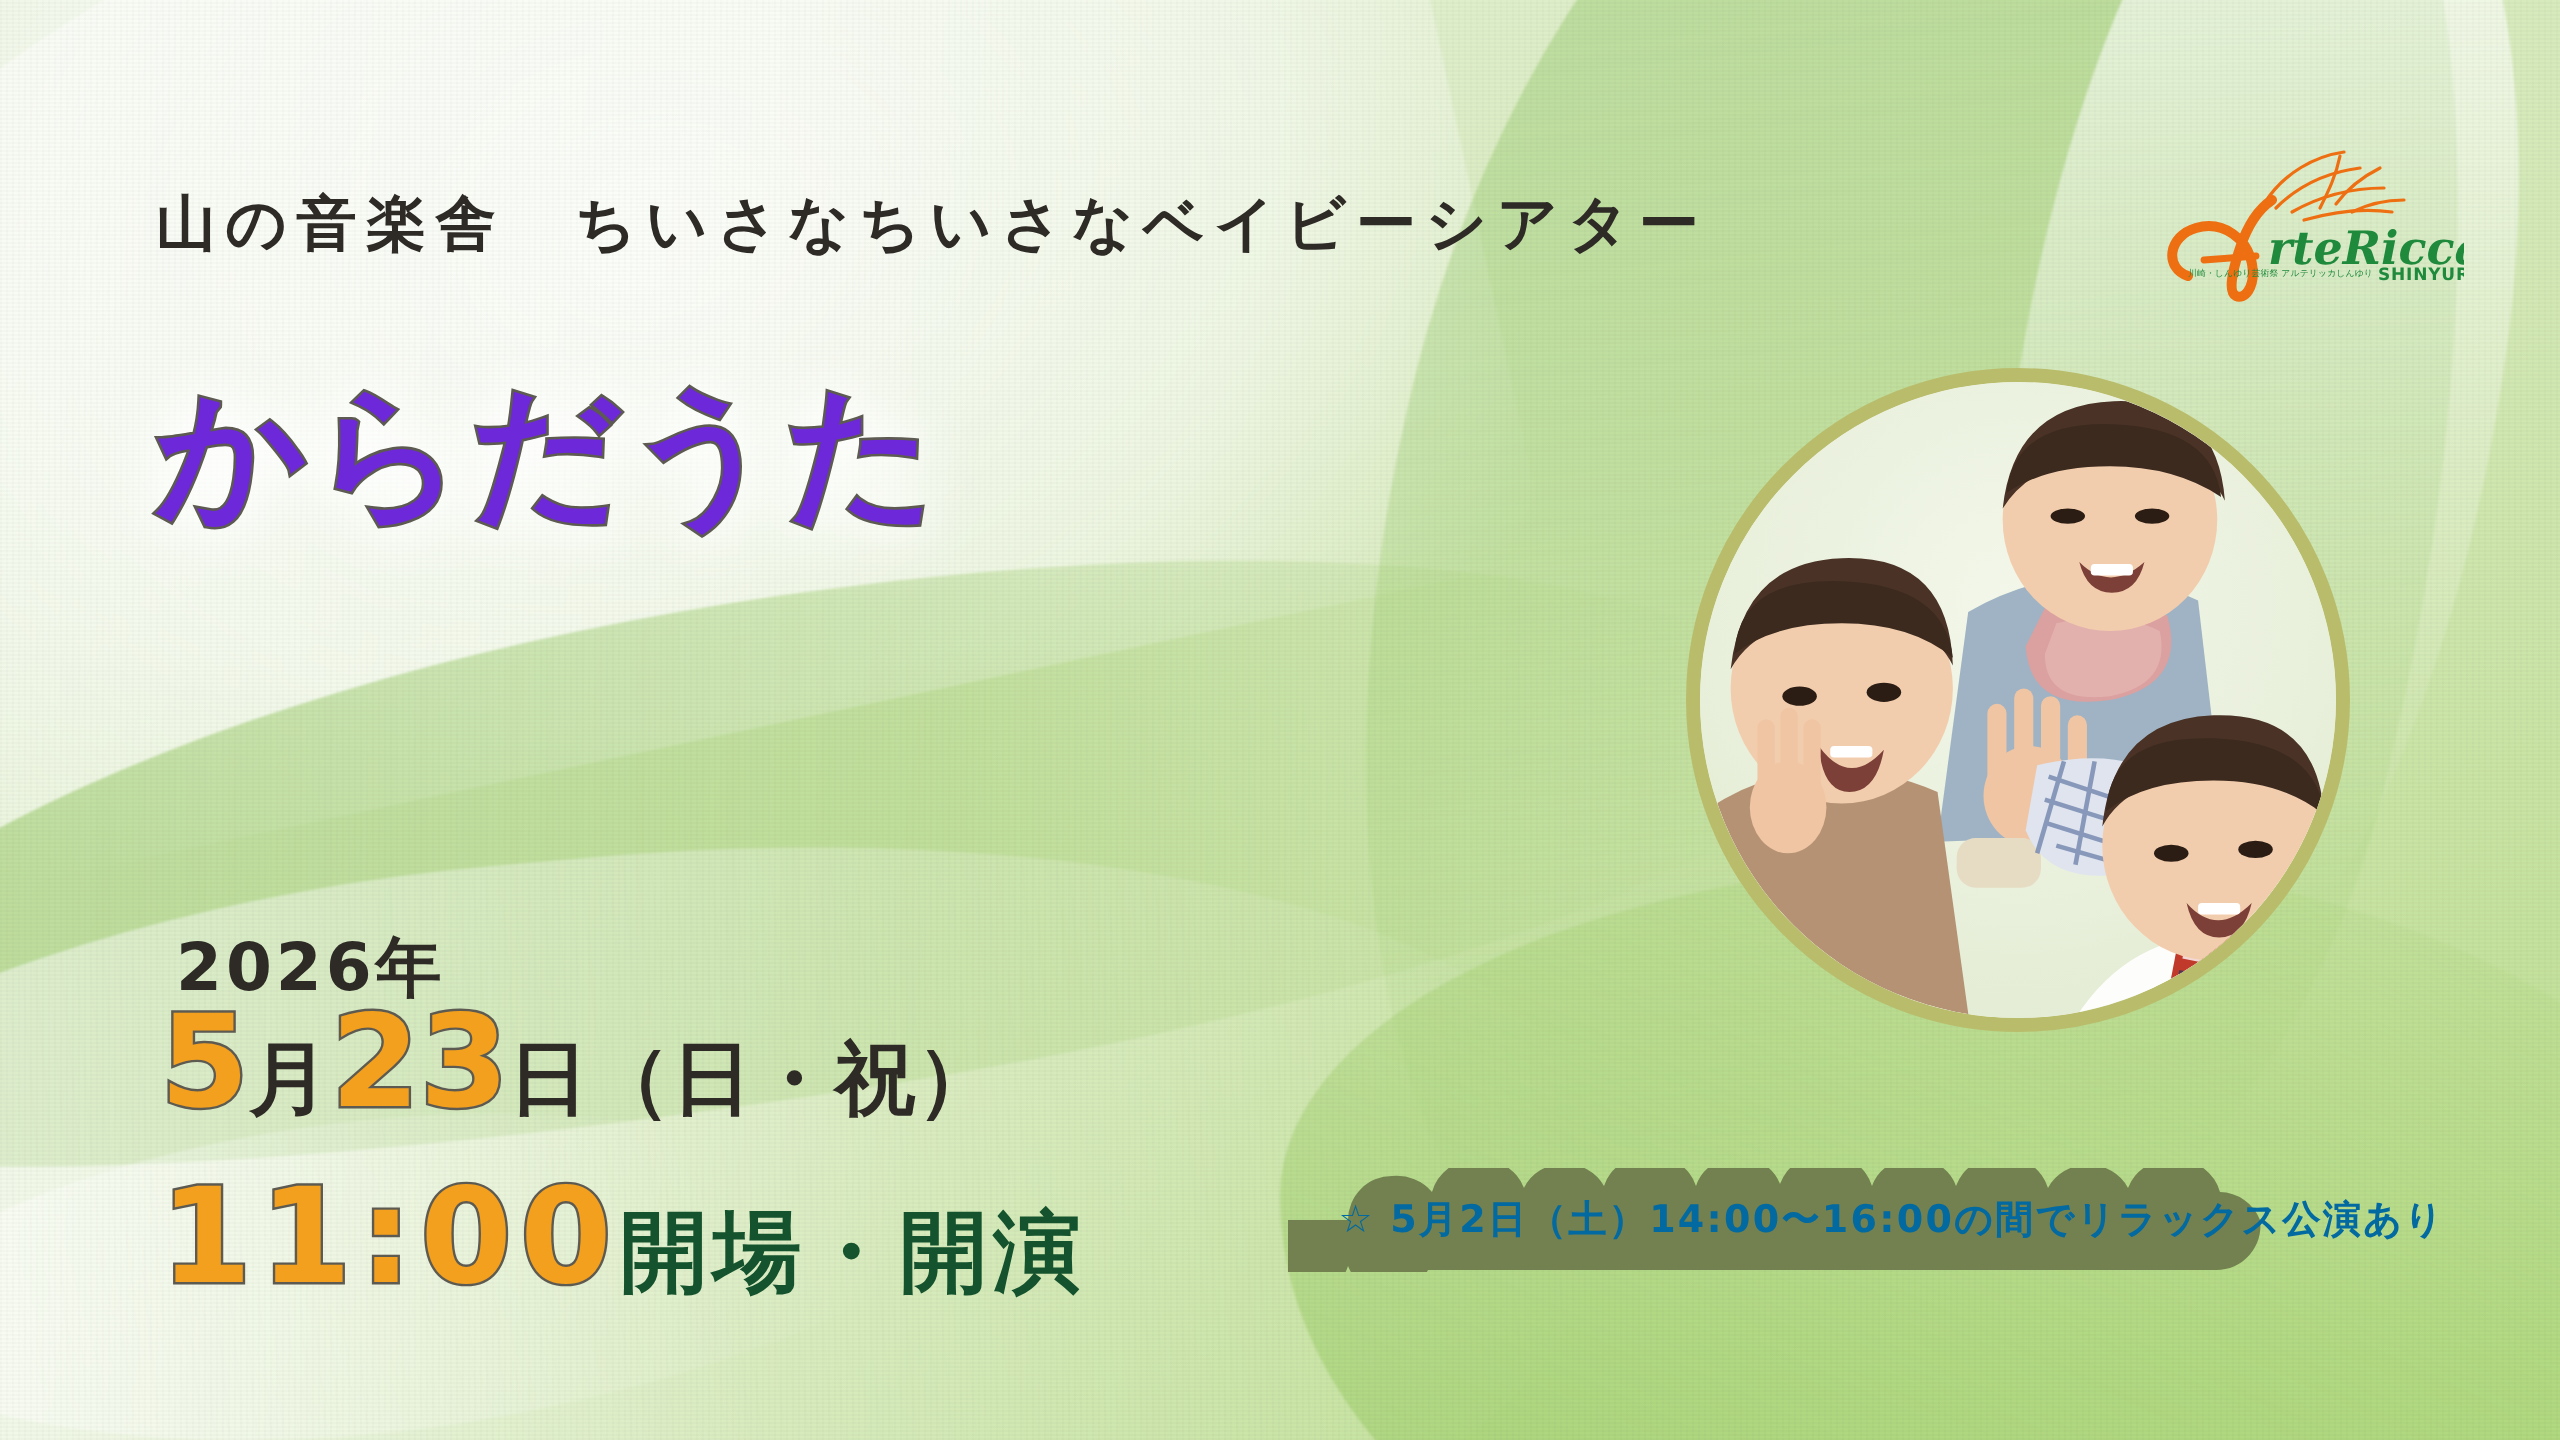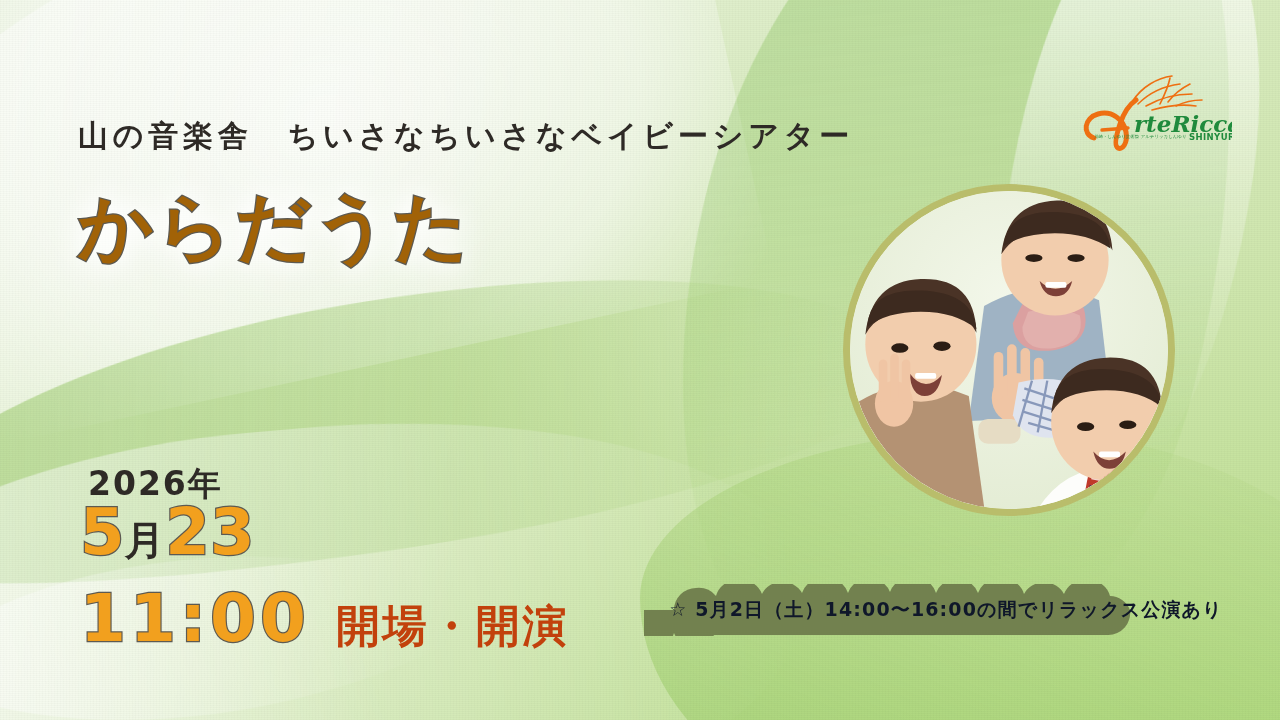--- a/index.html
+++ b/index.html
@@ -76,36 +76,35 @@
     opacity:.55;
   }
 
   
   .header-line{
     position:absolute;left:78px;top:92px;
     font-size:30px;letter-spacing:.16em;
     color:#2e2a26;font-weight:700;
     white-space:nowrap;
     font-family:"DejaVu Sans","Liberation Sans",sans-serif;
-    margin-top:24px;
   }
 
   
   .logo{position:absolute;left:1072px;top:62px;width:160px;height:90px;}
   .logo svg{display:block;width:160px;height:90px;}
   .logo-tiny{
     position:absolute;left:22px;top:72px;width:120px;
     font-size:4.4px;letter-spacing:.02em;color:#1f8a3c;
     white-space:nowrap;font-family:"DejaVu Sans",sans-serif;
   }
 
   
   .title-sub, .title-main{
     position:absolute;
-    color:#a16207;
+    color:#6d28d9;
     font-weight:900;
     font-family:"DejaVu Sans","Liberation Sans",sans-serif;
     -webkit-text-stroke:3px #5d5a52;
     paint-order:stroke fill;
     white-space:nowrap;
   }
   .title-sub{
     left:78px;top:178px;
     font-size:74px;letter-spacing:.04em;
     -webkit-text-stroke-width:2.6px;
@@ -160,34 +159,34 @@
     font-family:"DejaVu Sans","Liberation Sans",sans-serif;
     justify-content:space-between;
   }
   .tnum{
     color:#f2a01e;font-weight:900;font-size:66px;
     -webkit-text-stroke:2.4px #5d5a52;
     paint-order:stroke fill;
     letter-spacing:.06em;line-height:1;
   }
   .tkj{
-    color:#c2410c;font-weight:700;font-size:44px;
-    letter-spacing:.06em;line-height:1;margin-left:26px;
+    color:#14532d;font-weight:700;font-size:44px;
+    letter-spacing:.06em;line-height:1;
   }
 
   
   .banner{
     position:absolute;left:644px;top:584px;
     width:604px;height:52px;
   }
   .banner svg{position:absolute;inset:0;width:100%;height:100%;}
   .banner-text{
     position:absolute;inset:0;
     display:flex;align-items:center;justify-content:center;
-    color:#0f172a;font-size:19px;font-weight:700;letter-spacing:.06em;
+    color:#0369a1;font-size:19px;font-weight:700;letter-spacing:.06em;
     white-space:nowrap;
     font-family:"DejaVu Sans","Liberation Sans",sans-serif;
   }
 </style>
 </head>
 <body>
 
 <div class="poster">
 
   <div class="bg-base"></div>
@@ -322,20 +321,21 @@
     </svg>
   </div>
 
   <div class="year">2026年</div>
 
   <div class="dateline">
     <span class="num">5</span>
     <span class="kj">月</span>
     <span class="num">2</span>
     <span class="num">3</span>
+    <span class="kj">日（日・祝）</span>
   </div>
 
   <div class="timeline">
     <span class="tnum">11:00</span>
     <span class="tkj">開場・開演</span>
   </div>
 
   <div class="banner">
     <svg viewBox="0 0 604 52" preserveAspectRatio="none" xmlns="http://www.w3.org/2000/svg">
       <path fill="#72814f" d="

